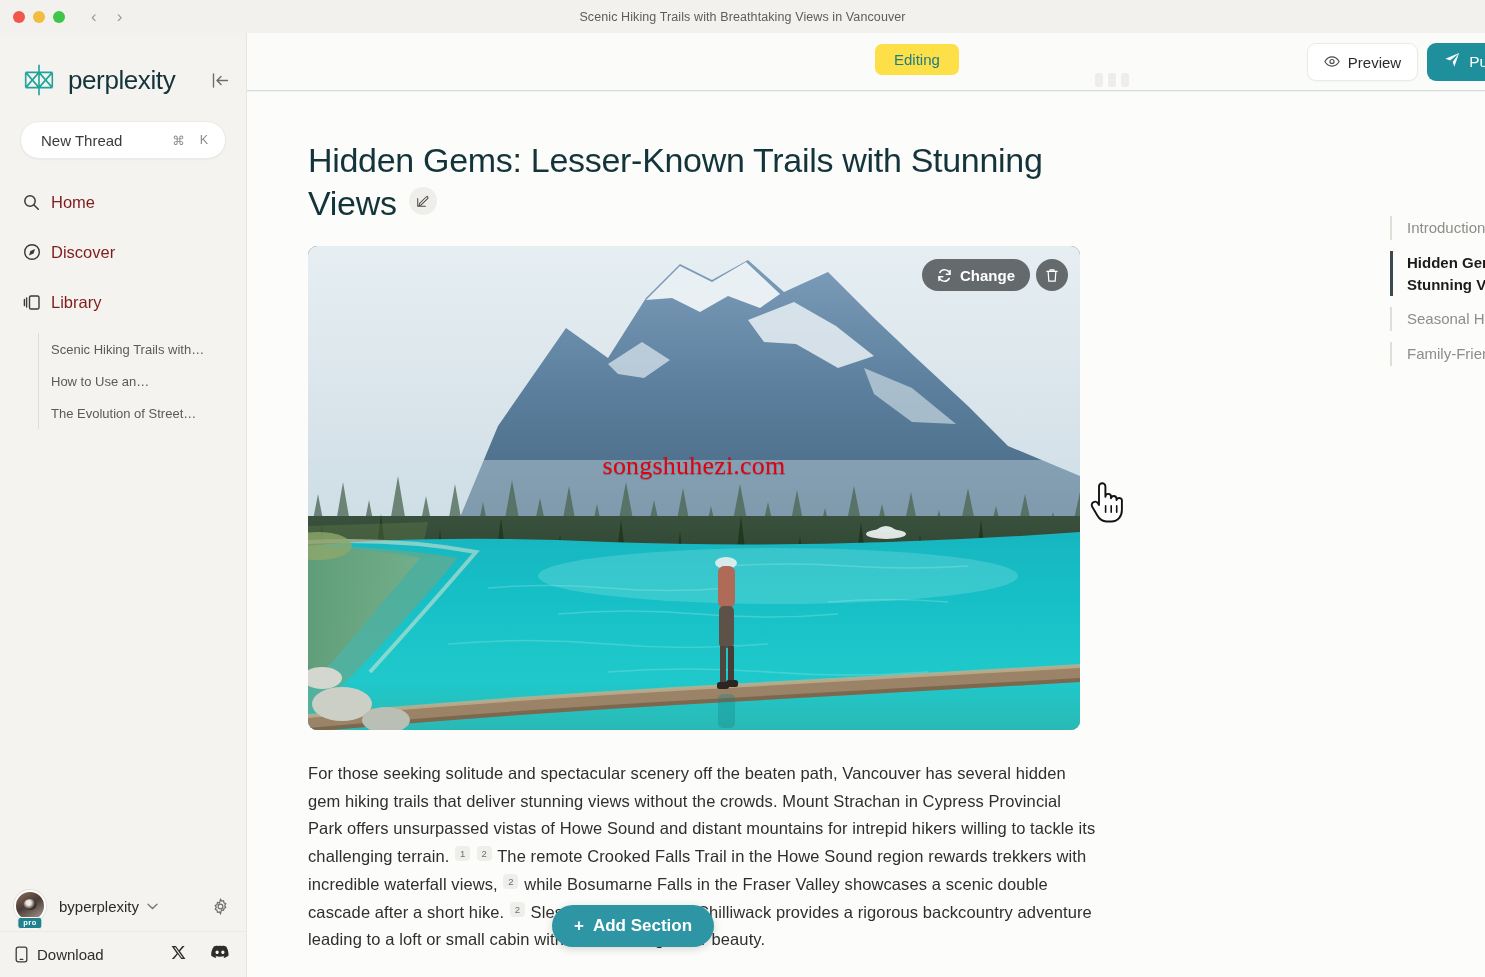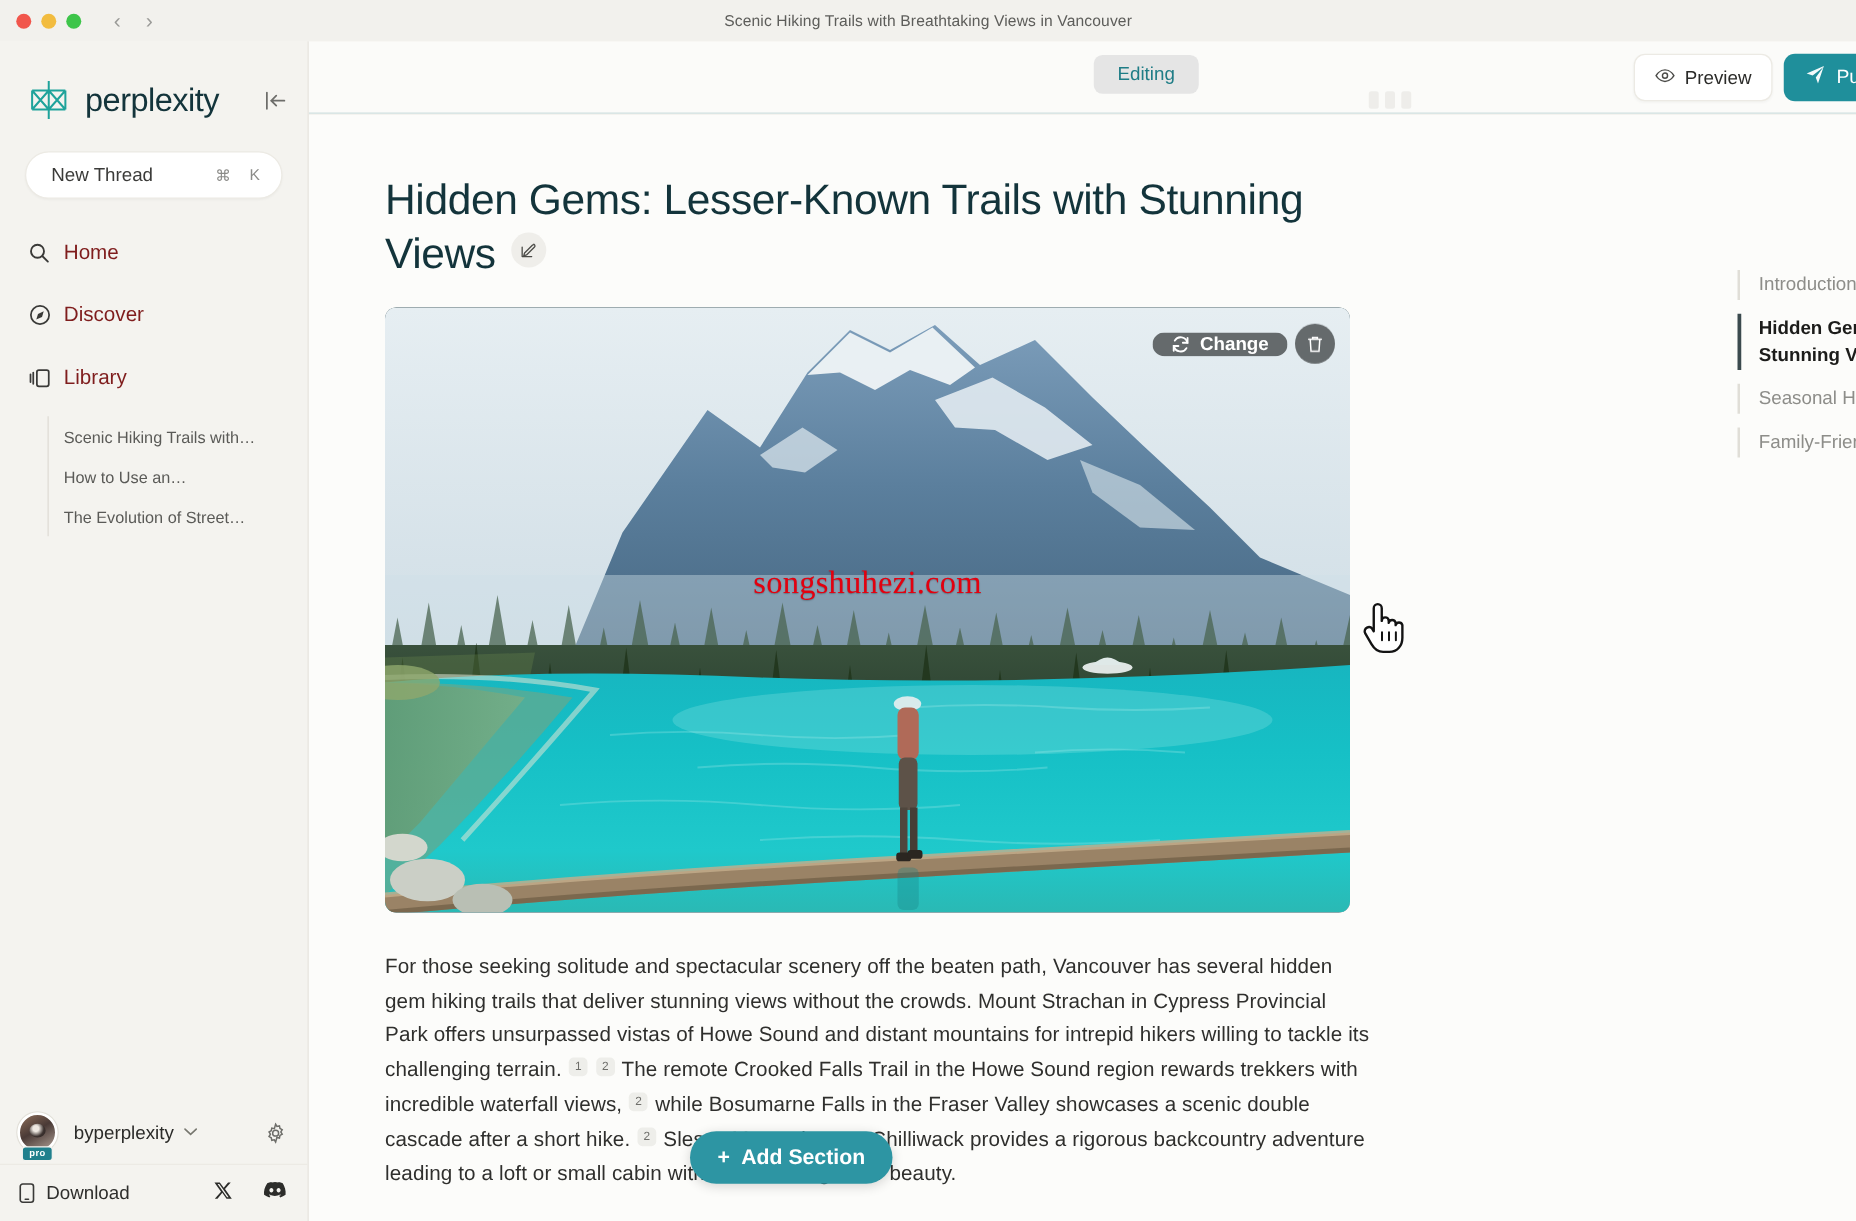--- a/index.html
+++ b/index.html
@@ -204,21 +204,21 @@
     top: 33px; left: 247px;
     width: 1238px; height: 58px;
     background: #fbfbf9;
     border-bottom: 1.5px solid #cfe0e0;
     z-index: 25;
     display: flex; align-items: center;
   }
   .mode-pill {
     position: absolute;
     left: 628px; top: 11px;
-    background: #e5e5e5;
+    background: #fde047;
     color: #1f7d86;
     font-size: 15px;
     padding: 7px 19px;
     border-radius: 7px;
   }
   .tb-right {
     position: absolute;
     right: 0; top: 10px;
     display: flex; align-items: center; gap: 0;
   }
@@ -321,21 +321,21 @@
   .hero-actions {
     position: absolute;
     right: 12px; top: 13px;
     display: flex; align-items: center; gap: 6px;
   }
   .btn-change {
     display: flex; align-items: center; gap: 8px;
     background: rgba(60,64,66,.76);
     color: #ffffff;
     border-radius: 18px;
-    height: 19px;
+    height: 32px;
     padding: 0 15px;
     font-size: 15px;
     font-weight: bold;
     backdrop-filter: blur(3px);
   }
   .btn-trash {
     display: flex; align-items: center; justify-content: center;
     width: 32px; height: 32px;
     border-radius: 50%;
     background: rgba(60,64,66,.76);

